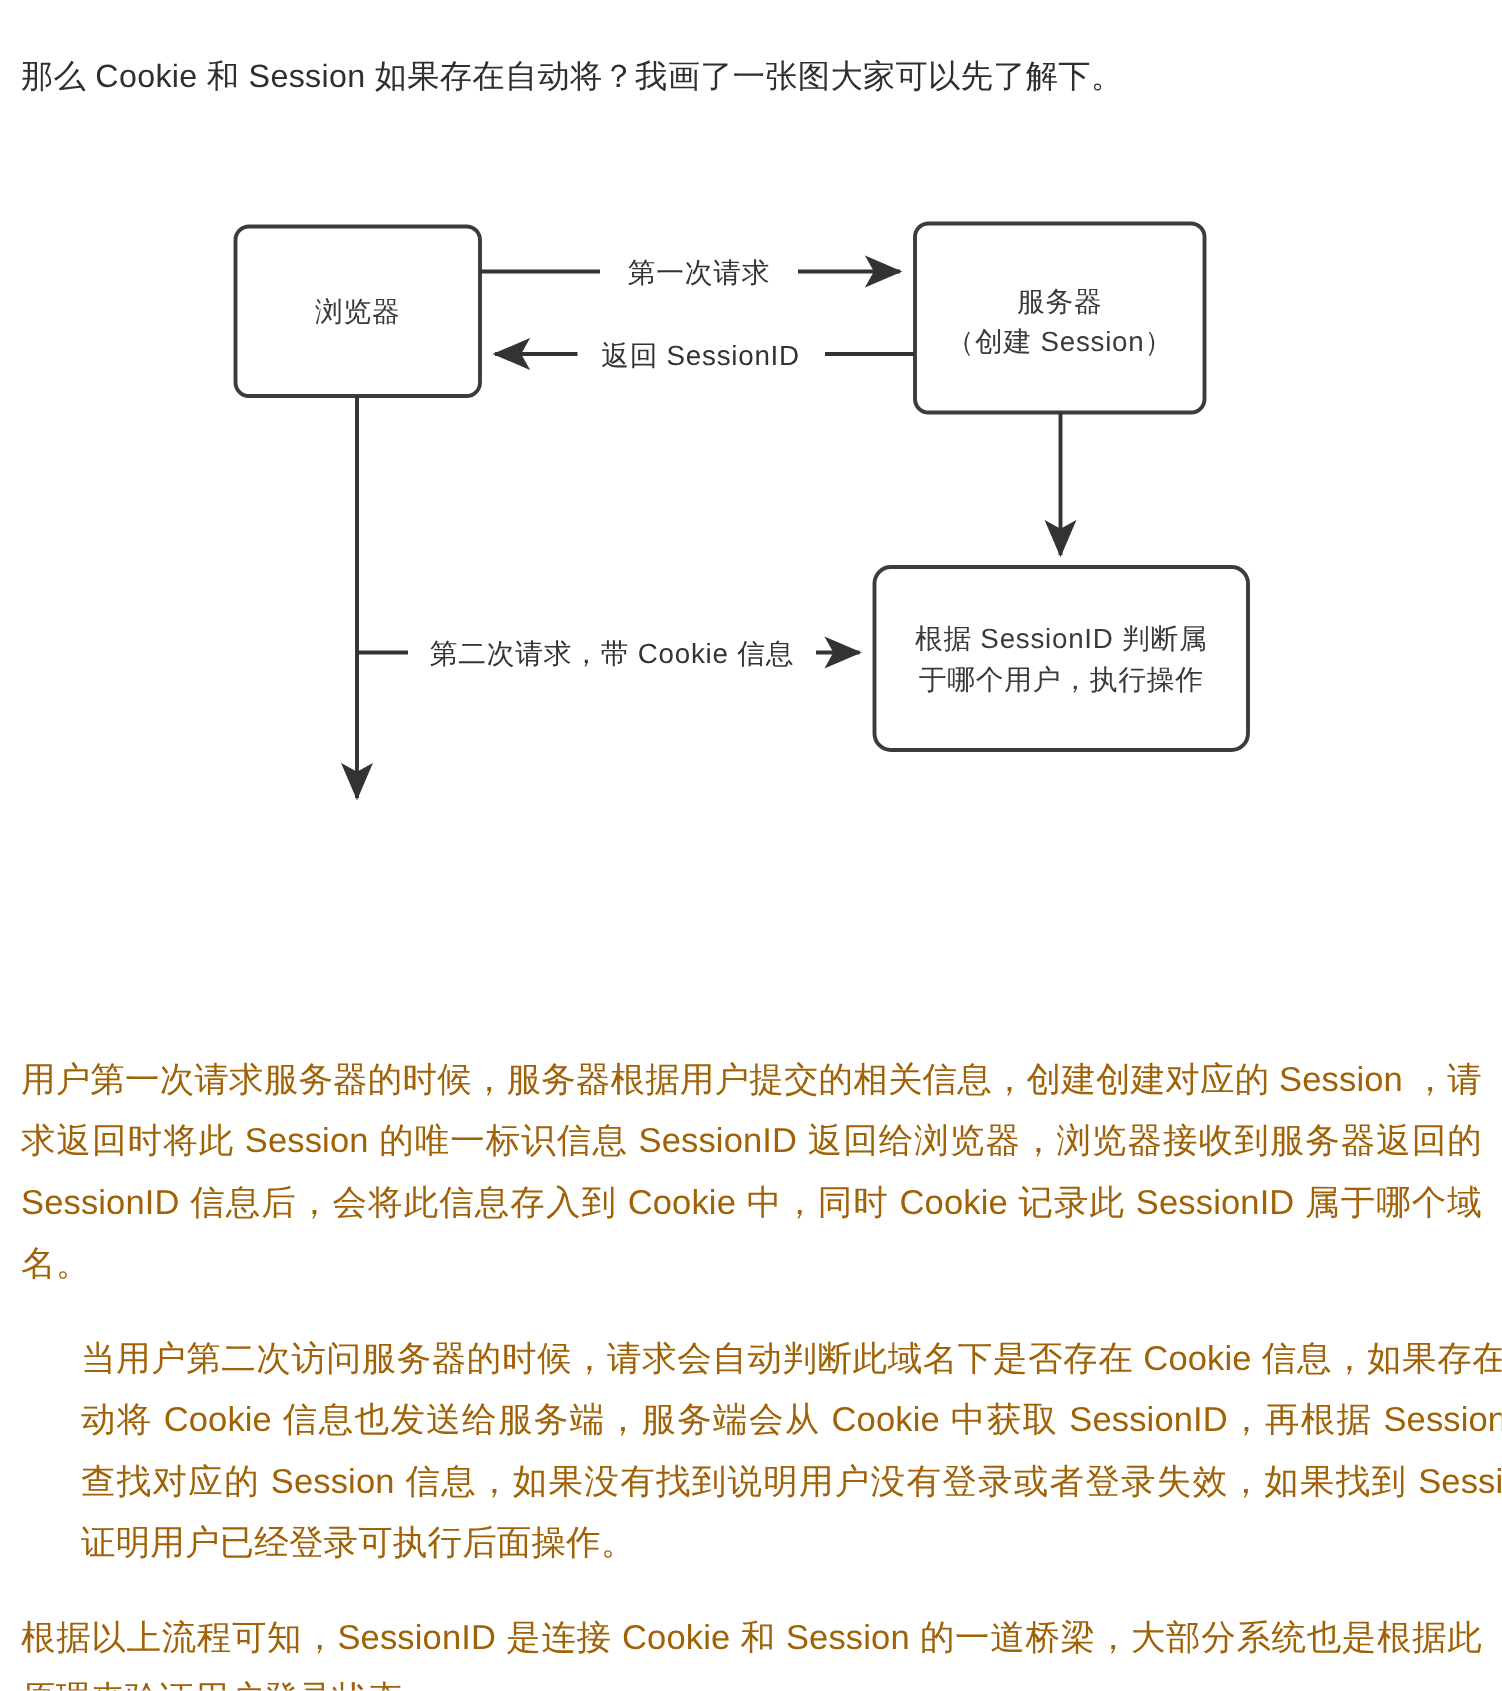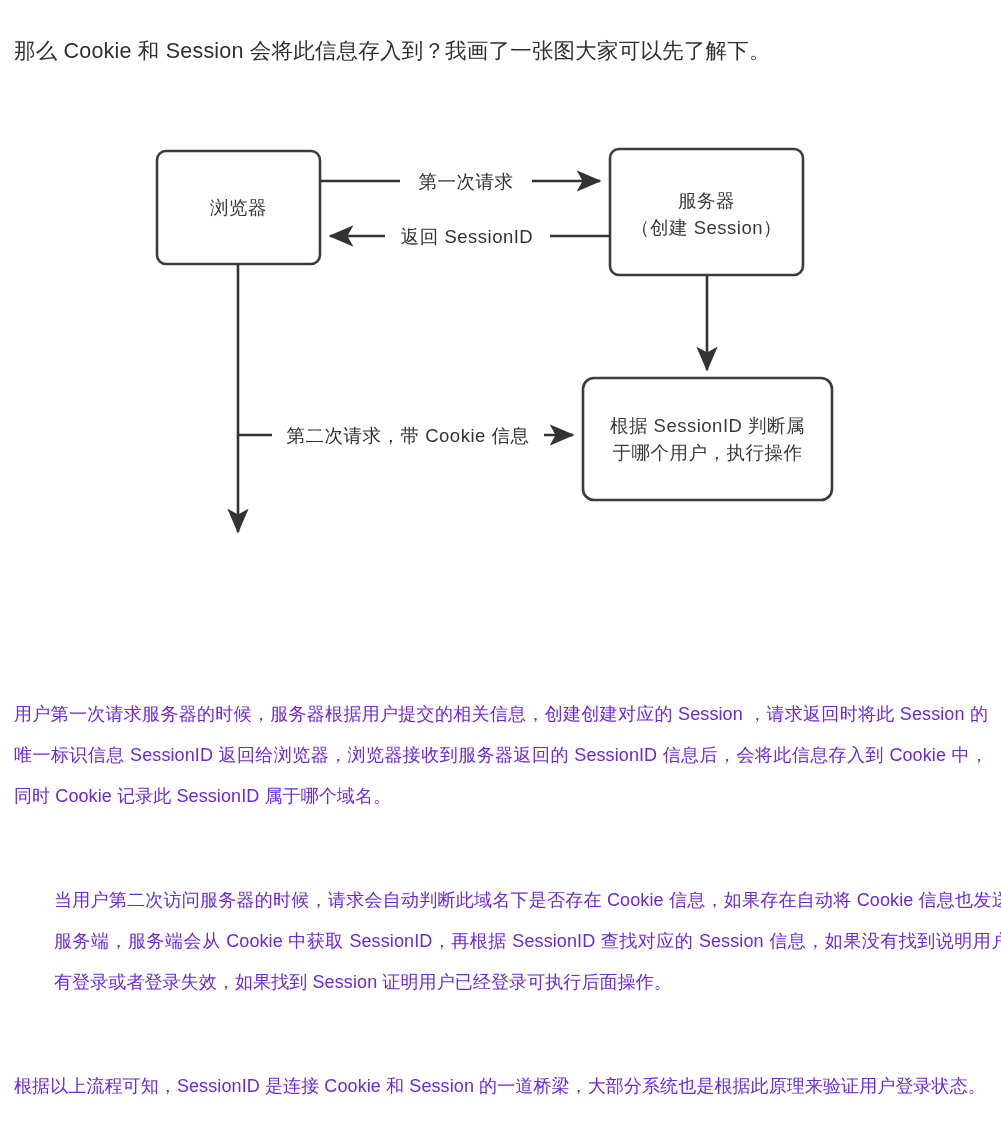--- a/index.html
+++ b/index.html
@@ -69,23 +69,23 @@
     fill: #ffffff;
     stroke: #3c3c3c;
     stroke-width: 2.6;
   }
 
   
   .body-para {
     position: absolute;
     left: 14px;
     width: 974px;
-    font-size: 18px;
+    font-size: 23px;
     line-height: 41px;
-    color: #6d28d9;
+    color: #a16207;
     text-align: justify;
     text-justify: inter-character;
     letter-spacing: 0.1px;
   }
   #para-1 { top: 676px; }
   #para-2 { top: 862px; margin-left: 40px; }
   #para-3 { top: 1048px; }
 
   .watermark {
     position: absolute;
@@ -96,21 +96,21 @@
     letter-spacing: 1px;
     white-space: nowrap;
     pointer-events: none;
   }
 </style>
 </head>
 <body>
 
 <div class="page">
 
-  <p class="intro-para">那么 Cookie 和 Session 会将此信息存入到？我画了一张图大家可以先了解下。</p>
+  <p class="intro-para">那么 Cookie 和 Session 如果存在自动将？我画了一张图大家可以先了解下。</p>
 
   <div class="diagram">
     <svg width="1001" height="480" viewBox="0 0 1001 480" xmlns="http://www.w3.org/2000/svg">
       <defs>
         <marker id="arrowRight" markerWidth="10" markerHeight="9" refX="9" refY="4.5" orient="auto" markerUnits="strokeWidth">
           <path d="M0,0.4 L9.6,4.5 L0,8.6 L2.3,4.5 Z" fill="#333333"></path>
         </marker>
       </defs>
 
       <g>

